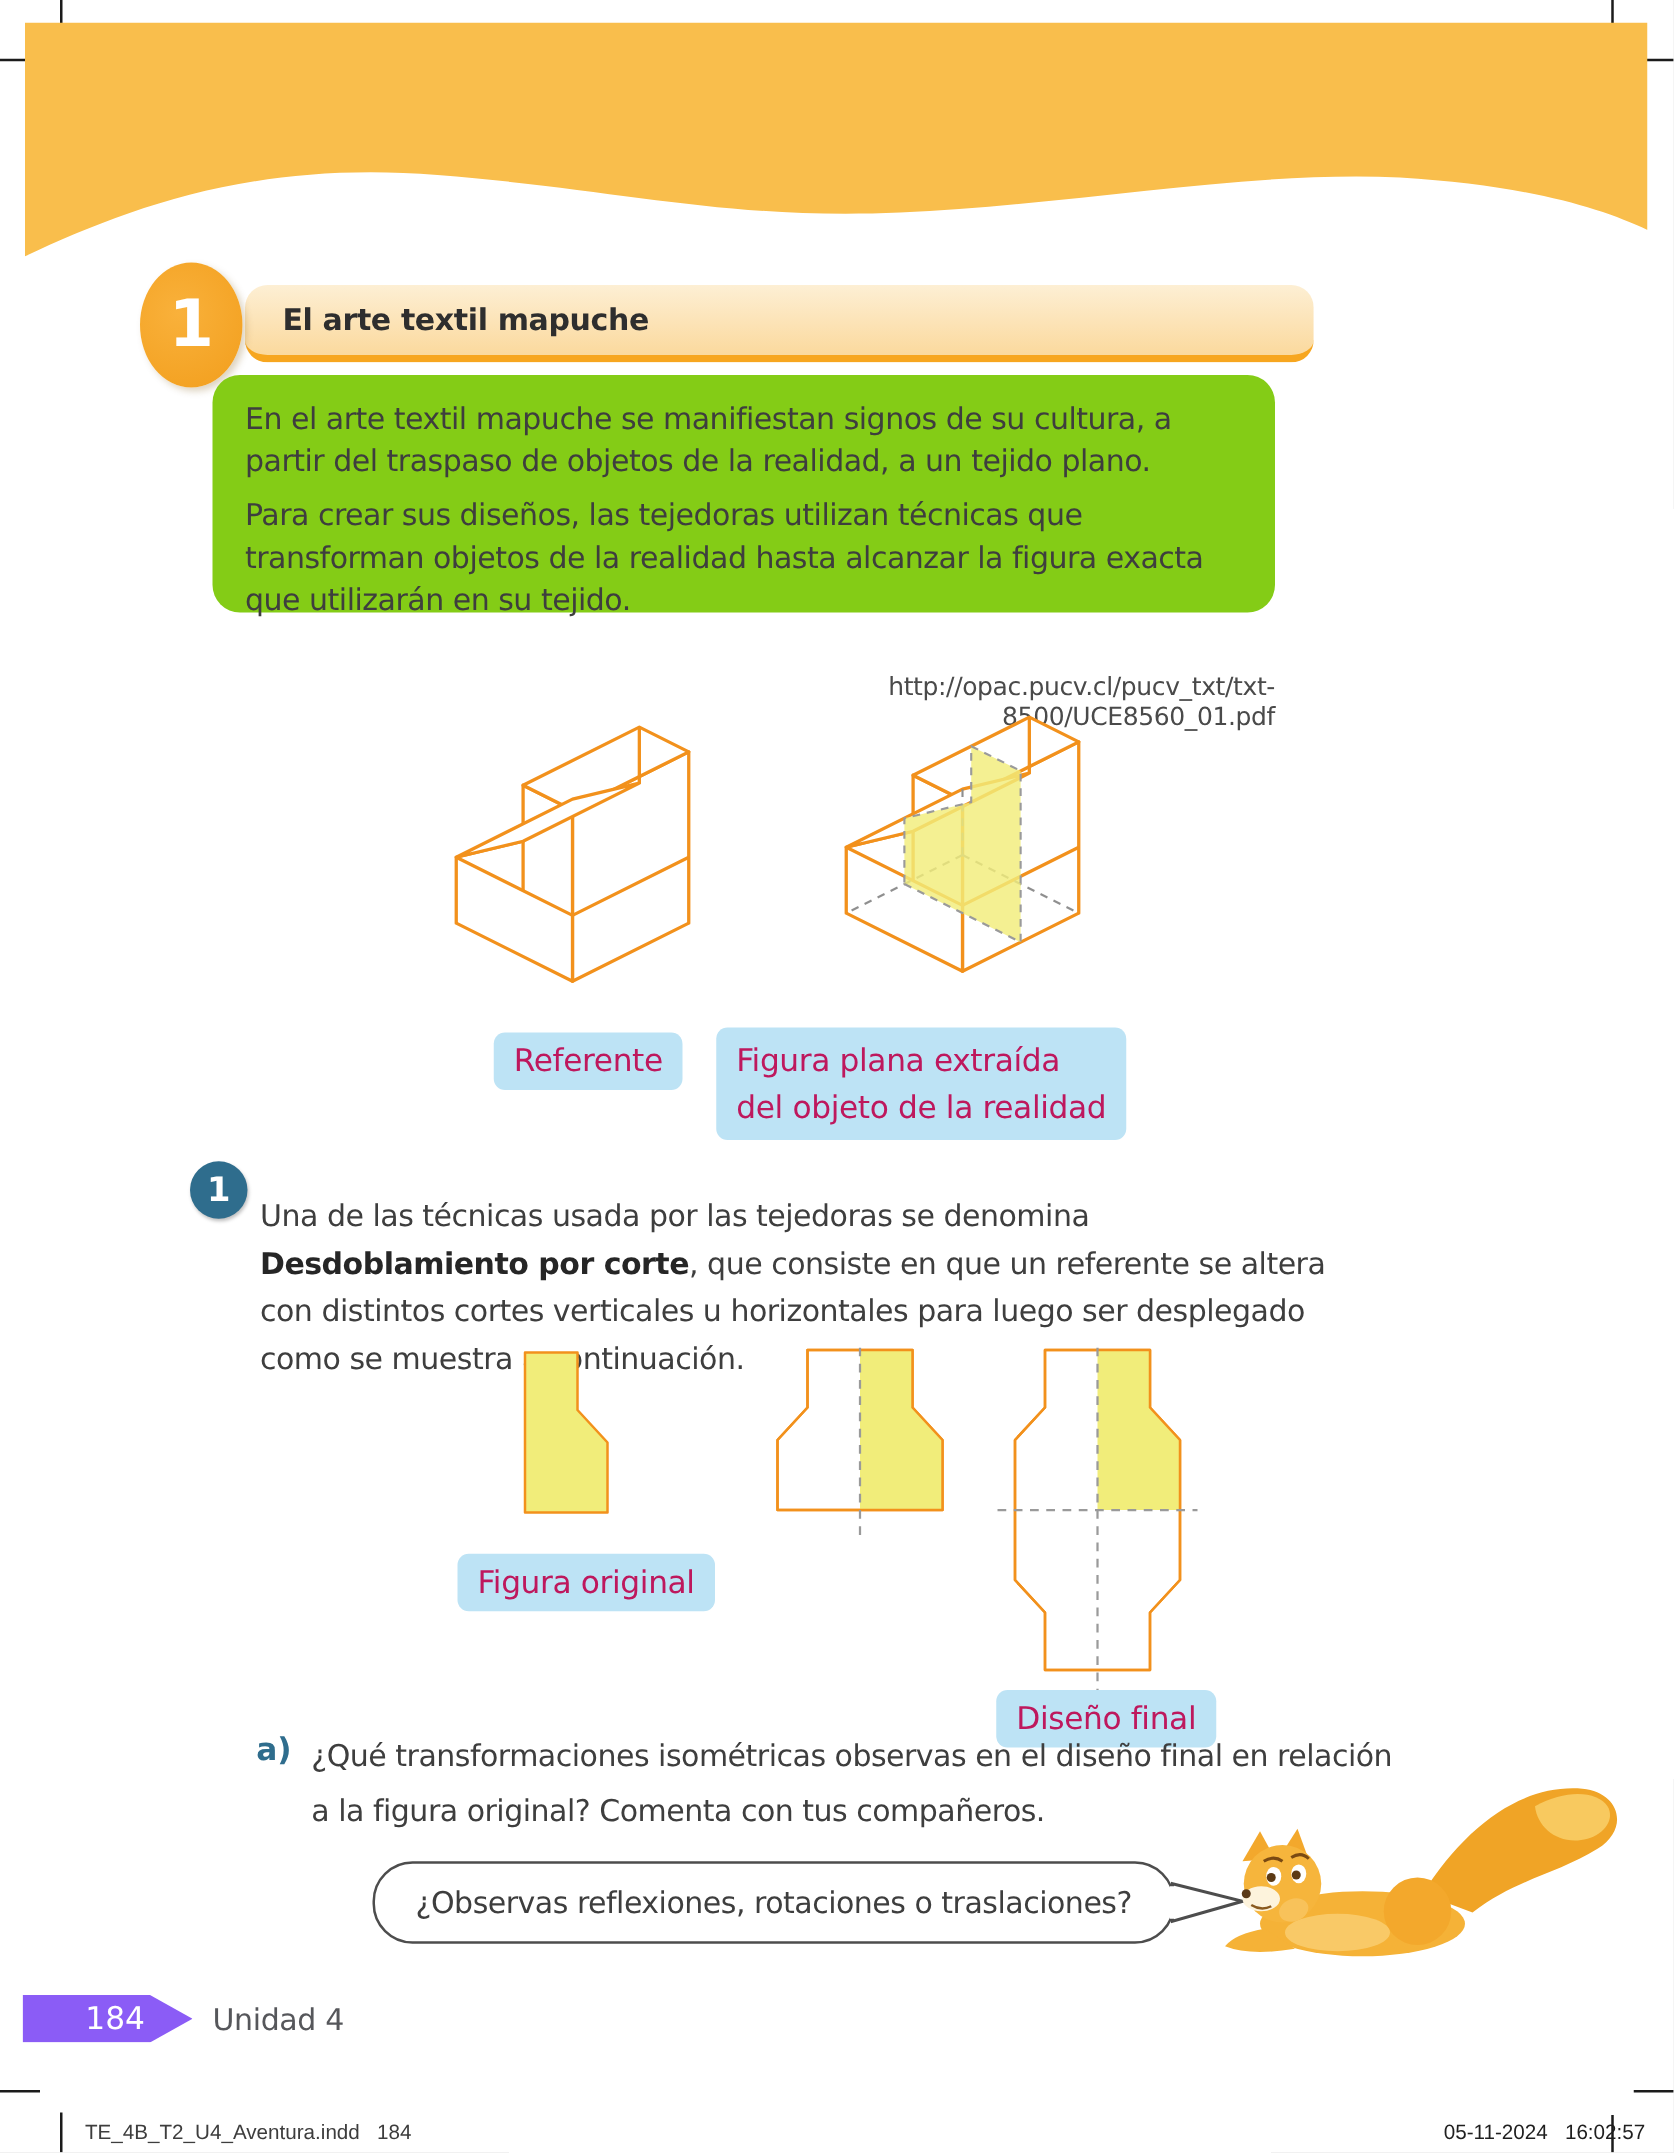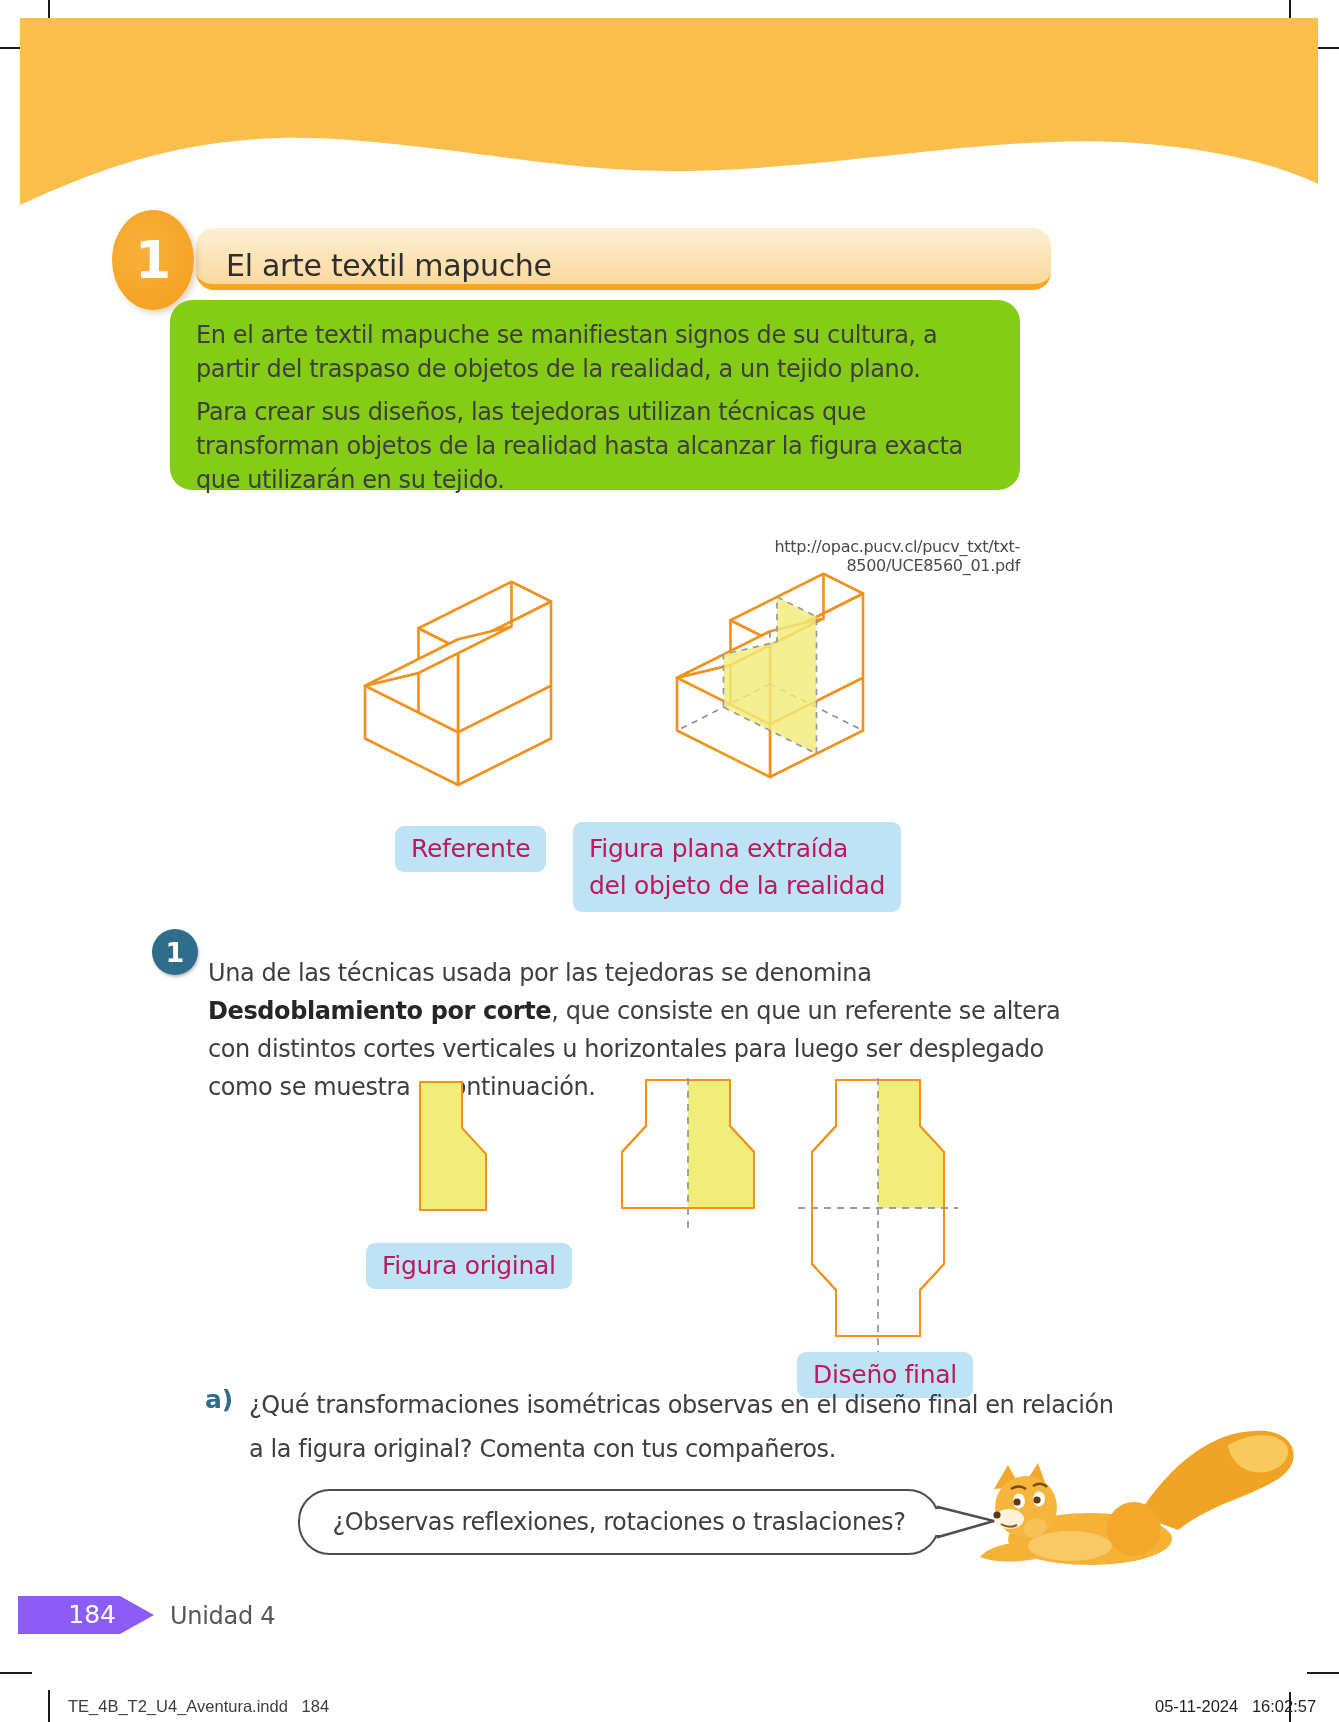--- a/index.html
+++ b/index.html
@@ -13,41 +13,40 @@
   .crop.light{background:rgba(255,255,255,.6);}
   
   .band{position:absolute; left:20px; top:18px; width:1298px; height:215px;}
   
   .banner{
     position:absolute; left:196px; top:228px; width:855px; height:56px;
     background:linear-gradient(#FDEFD4,#FBD99D);
     border-bottom:6px solid #F7A61F; border-radius:18px;
   }
   .banner .title{
-    font-size:30px; font-weight:normal; color:#2E2E2E; line-height:56px; padding-left:30px;
+    font-size:24px; font-weight:bold; color:#2E2E2E; line-height:56px; padding-left:30px;
     letter-spacing:-0.3px;
-    margin-top:10px;
   }
   .num-circle{
     position:absolute; left:112px; top:210px; width:82px; height:100px;
     background:radial-gradient(circle at 38% 40%, #F9B13B, #F29E1C);
     border-radius:50%; box-shadow:3px 3px 6px rgba(120,80,0,.25);
     display:flex; align-items:center; justify-content:center;
   }
   .num-circle span{color:#fff; font-size:52px; font-weight:bold;}
   
   .cream{
     position:absolute; left:170px; top:300px; width:850px; height:190px;
     background:#84cc16; border-radius:22px; padding:18px 26px; box-sizing:border-box;
     font-size:24px; line-height:34px; letter-spacing:-0.4px; color:#3E3E3E;
   }
   .cream p{margin:0 0 9px 0;}
   .source-url{
     position:absolute; left:650px; top:537px; width:370px; text-align:right;
-    font-size:16px; color:#4A4A4A; letter-spacing:-0.3px;
+    font-size:20px; color:#4A4A4A; letter-spacing:-0.3px;
   }
   
   .cap{
     position:absolute; background:#BDE3F5; border-radius:9px; color:#be185d;
     font-size:25px; letter-spacing:-0.3px; padding:5px 16px; line-height:36px;
   }
   
   .act-circle{
     position:absolute; left:152px; top:929px; width:46px; height:46px; border-radius:50%;
     background:#2F6D8D; display:flex; align-items:center; justify-content:center;

